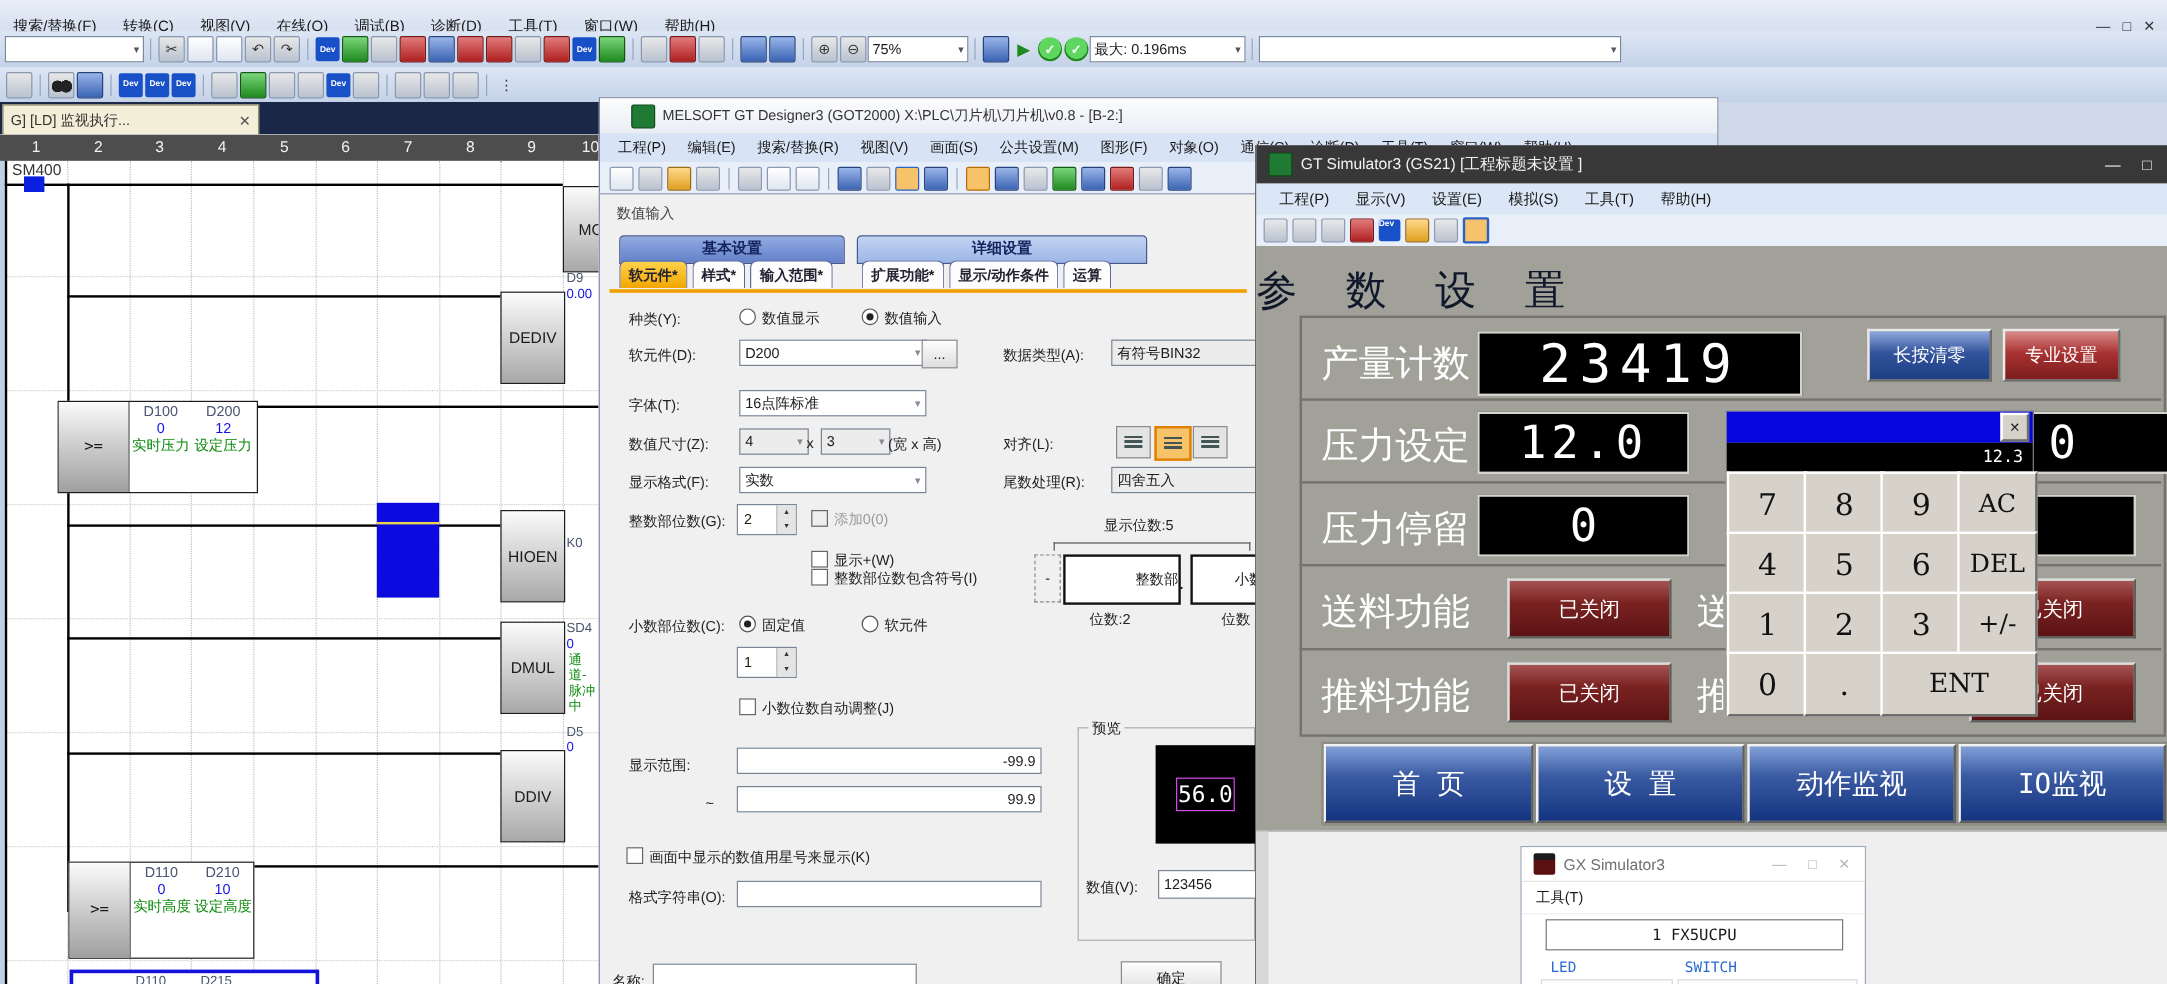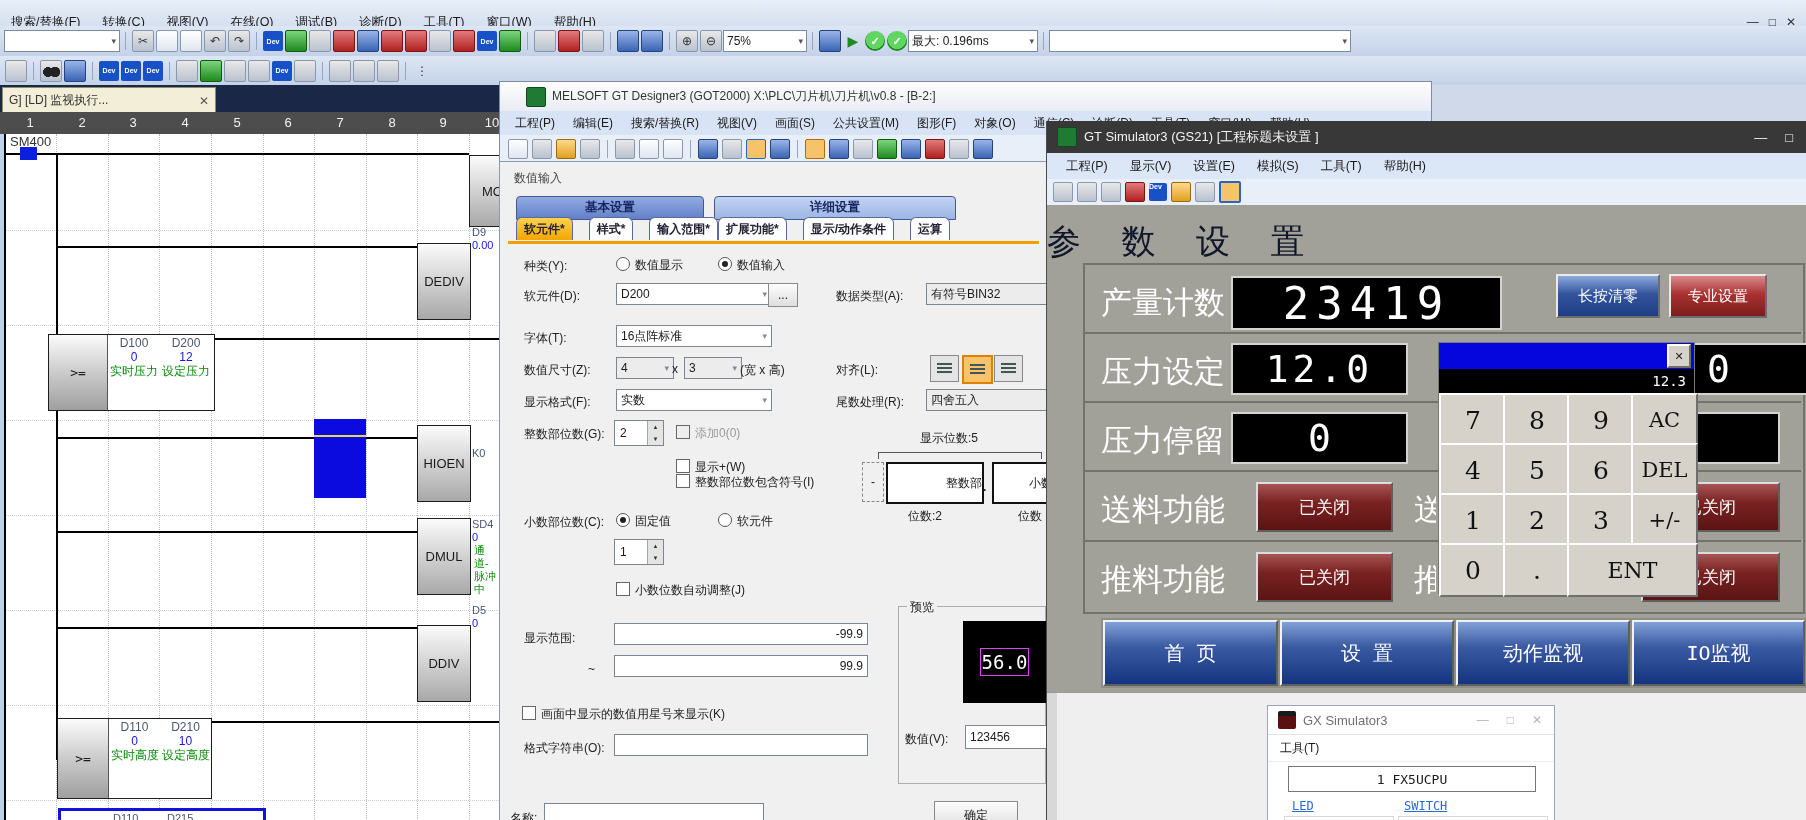--- a/index.html
+++ b/index.html
@@ -44,21 +44,21 @@
   .gdtitle{height:29px;background:linear-gradient(#fdfdfd,#e9edf4);display:flex;align-items:center;padding:0 24px;font-size:12px;color:#333}
   .gdmenu{height:24px;background:#d8e4f5;display:flex;align-items:center;padding-left:6px}
   .gdmenu .mi{padding:3px 9px;font-size:12px}
   .gdtb{height:27px;background:#e9eff9;display:flex;align-items:center;padding-left:6px}
   .ico16{width:18px;height:18px;margin:0 2px;border-radius:2px;flex:none}
   
   .dlg{left:499px;top:161px;width:547px;height:659px;background:#f0f0f0;border:1px solid #8e9ab0;overflow:hidden}
   .ghdr{position:absolute;height:20px;border:1px solid #46598f;border-radius:4px 4px 0 0;font-weight:bold;color:#15245e;text-align:center;font-size:12.5px;padding-top:2px}
   .g1{background:linear-gradient(#93abe2,#6280c9)}
   .g2{background:linear-gradient(#c2d3f2,#9cb6e6)}
-  .tabs{position:absolute;display:flex;gap:16px}
+  .tabs{position:absolute;display:flex;gap:4px}
   .tab{border:1px solid #5a6a9e;border-bottom:none;border-radius:6px 6px 0 0;padding:3px 7px 2px;font-size:12px;font-weight:bold;background:#fdfdfd;color:#223}
   .tab.on{background:linear-gradient(#ffd24d,#f2a600)}
   .lab{position:absolute;font-size:12px;color:#222}
   .dis{color:#9a9a9a}
   .inp{position:absolute;background:#fff;border:1px solid #7a8696;display:flex;align-items:center;padding:0 4px;font-size:12px}
   .cgray{background:#ececec}
   .rad{display:inline-block;width:12px;height:12px;border:1px solid #555;border-radius:50%;background:#fff;vertical-align:-2px;margin-right:5px;position:relative}
   .rad.on::after{content:"";position:absolute;left:3px;top:3px;width:6px;height:6px;border-radius:50%;background:#222}
   .chk{display:inline-block;width:12px;height:12px;border:1px solid #666;background:#fff;vertical-align:-2px;margin-right:5px}
   .spin{position:absolute;background:#fff;border:1px solid #7a8696;display:flex}
@@ -75,30 +75,30 @@
   .simmenu{height:26px;background:#dbe7f6;display:flex;align-items:center;padding-left:8px}
   .simtb{height:26px;background:#e9eff9;display:flex;align-items:center;padding-left:4px}
   .screen{position:absolute;left:0;top:84px;width:760px;height:487px;background:#a2a199;overflow:hidden}
   .mono{font-family:"DejaVu Sans Mono",monospace}
   .seg{position:absolute;background:#000;border:2px solid #d4d4cc;color:#fff;display:flex;align-items:center;justify-content:center;font-family:"DejaVu Sans Mono",monospace}
   .hlabel{position:absolute;color:#fff;font-size:31px;font-family:"DejaVu Sans Mono",monospace;white-space:nowrap}
   .btn-blue{background:linear-gradient(180deg,#8fa9de,#33549c 45%,#1e3e84);border:2px solid;border-color:#e9e9e9 #6d6d6d #6d6d6d #e9e9e9;outline:1px solid #55555
 0;color:#fff;display:flex;align-items:center;justify-content:center}
   .btn-red{background:linear-gradient(180deg,#d98c8c,#aa3232 45%,#7c1d1d);border:2px solid;border-color:#e9e9e9 #6d6d6d #6d6d6d #e9e9e9;color:#fff;display:flex;align-items:center;justify-content:center}
   .btn-mar{background:linear-gradient(180deg,#a75454,#7a2222 40%,#5c1313);border:2px solid;border-color:#dcdcdc #5f5f5f #5f5f5f #dcdcdc;color:#fff;display:flex;align-items:center;justify-content:center;font-size:17px}
-  .navbtn{position:absolute;height:62px;background:linear-gradient(180deg,#82a0d8,#3a5aa2 40%,#143480);border:2px solid;border-color:#f2f2f2 #5f5f5f #5f5f5f #f2f2f2;outline:2px solid #8e8e88;color:#fff;display:flex;align-items:center;justify-content:center;font-size:20px;font-family:"DejaVu Sans Mono",monospace;white-space:nowrap}
+  .navbtn{position:absolute;height:62px;background:linear-gradient(180deg,#82a0d8,#3a5aa2 40%,#143480);border:2px solid;border-color:#f2f2f2 #5f5f5f #5f5f5f #f2f2f2;outline:2px solid #8e8e88;color:#fff;display:flex;align-items:center;justify-content:center;font-size:23px;font-family:"DejaVu Sans Mono",monospace;white-space:nowrap}
   .kpad{position:absolute;left:391px;top:221px;width:255px;height:250px;background:#d6d2ca;border:1px solid #777}
   .kptl{height:26px;background:#0505dd;display:flex;align-items:center}
   .kpx{margin-left:auto;margin-right:3px;width:20px;height:20px;background:#d6d2ca;border:2px solid;border-color:#fff #6e6e6e #6e6e6e #fff;display:flex;align-items:center;justify-content:center;font-size:11px;color:#222}
   .kpdisp{height:24px;background:#000;color:#fff;display:flex;align-items:center;justify-content:flex-end;padding-right:8px;font-size:14px}
   .kpk{position:absolute;background:#d6d2ca;border:2px solid;border-color:#fff #6e6e6e #6e6e6e #fff;display:flex;align-items:center;justify-content:center;font-family:"DejaVu Serif",serif;font-size:25px;color:#111}
   
   .gswin{left:1267px;top:705px;width:286px;height:115px;background:#fff;border:1px solid #9aa7bb;overflow:hidden}
   .gstitle{height:28px;background:#fff;border-bottom:1px solid #e4e4e4;display:flex;align-items:center;padding:0 8px}
-  .u{text-decoration:underline}
+  .u{}
 </style>
 </head>
 <body>
 
 <div class="a menubar">
   <span class="mi">搜索/替换(F)</span>
   <span class="mi">转换(C)</span>
   <span class="mi">视图(V)</span>
   <span class="mi">在线(O)</span>
   <span class="mi">调试(B)</span>

